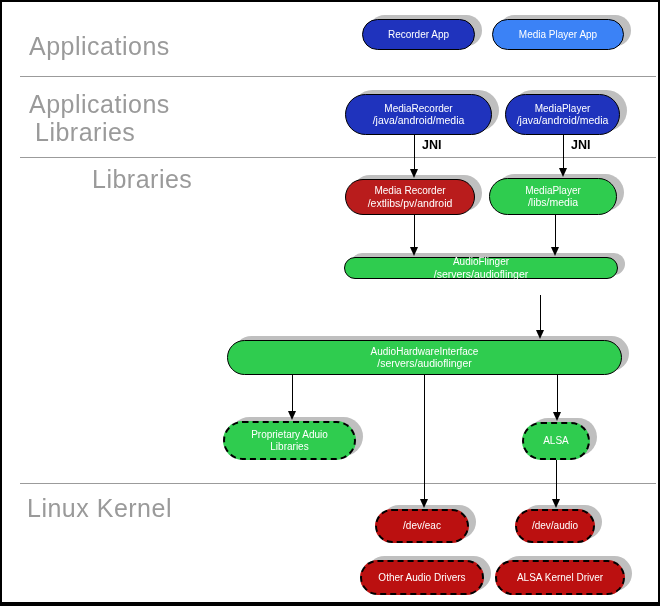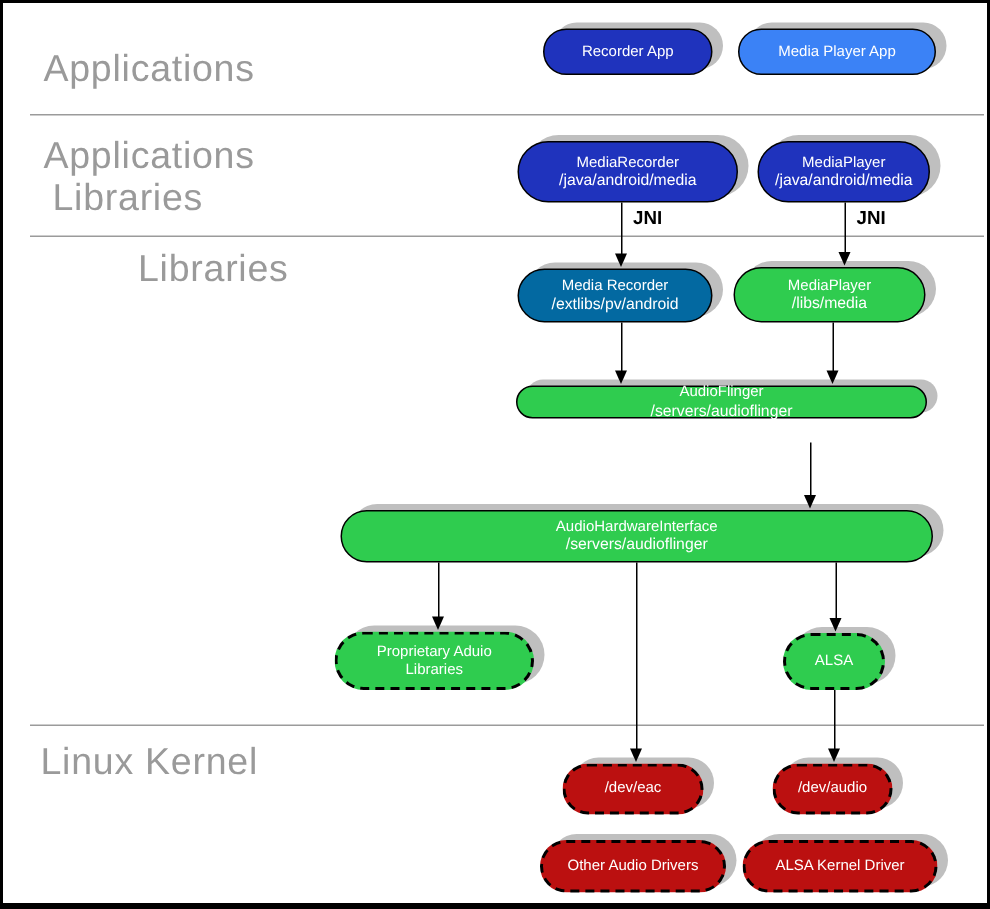--- a/index.html
+++ b/index.html
@@ -84,21 +84,21 @@
       <div class="node-title">Media Player App</div>
     </div>
     <div class="node" style="left: 343px; top: 92px; width: 147px; height: 41px; background: rgb(31, 51, 189);">
       <div class="node-title">MediaRecorder</div>
       <div class="node-subtitle">/java/android/media</div>
     </div>
     <div class="node" style="left: 503px; top: 92px; width: 115px; height: 41px; background: rgb(31, 51, 189);">
       <div class="node-title">MediaPlayer</div>
       <div class="node-subtitle">/java/android/media</div>
     </div>
-    <div class="node" style="left: 343px; top: 177px; width: 130px; height: 36px; background: #0369a1;">
+    <div class="node" style="left: 343px; top: 177px; width: 130px; height: 36px; background: #b91c1c;">
       <div class="node-title">Media Recorder</div>
       <div class="node-subtitle">/extlibs/pv/android</div>
     </div>
     <div class="node" style="left: 487px; top: 176px; width: 128px; height: 37px; background: rgb(47, 204, 79);">
       <div class="node-title">MediaPlayer</div>
       <div class="node-subtitle">/libs/media</div>
     </div>
     <div class="node" style="left: 342px; top: 255px; width: 274px; height: 22px; background: rgb(47, 204, 79);">
       <div class="node-title">AudioFlinger</div>
       <div class="node-subtitle">/servers/audioflinger</div>

